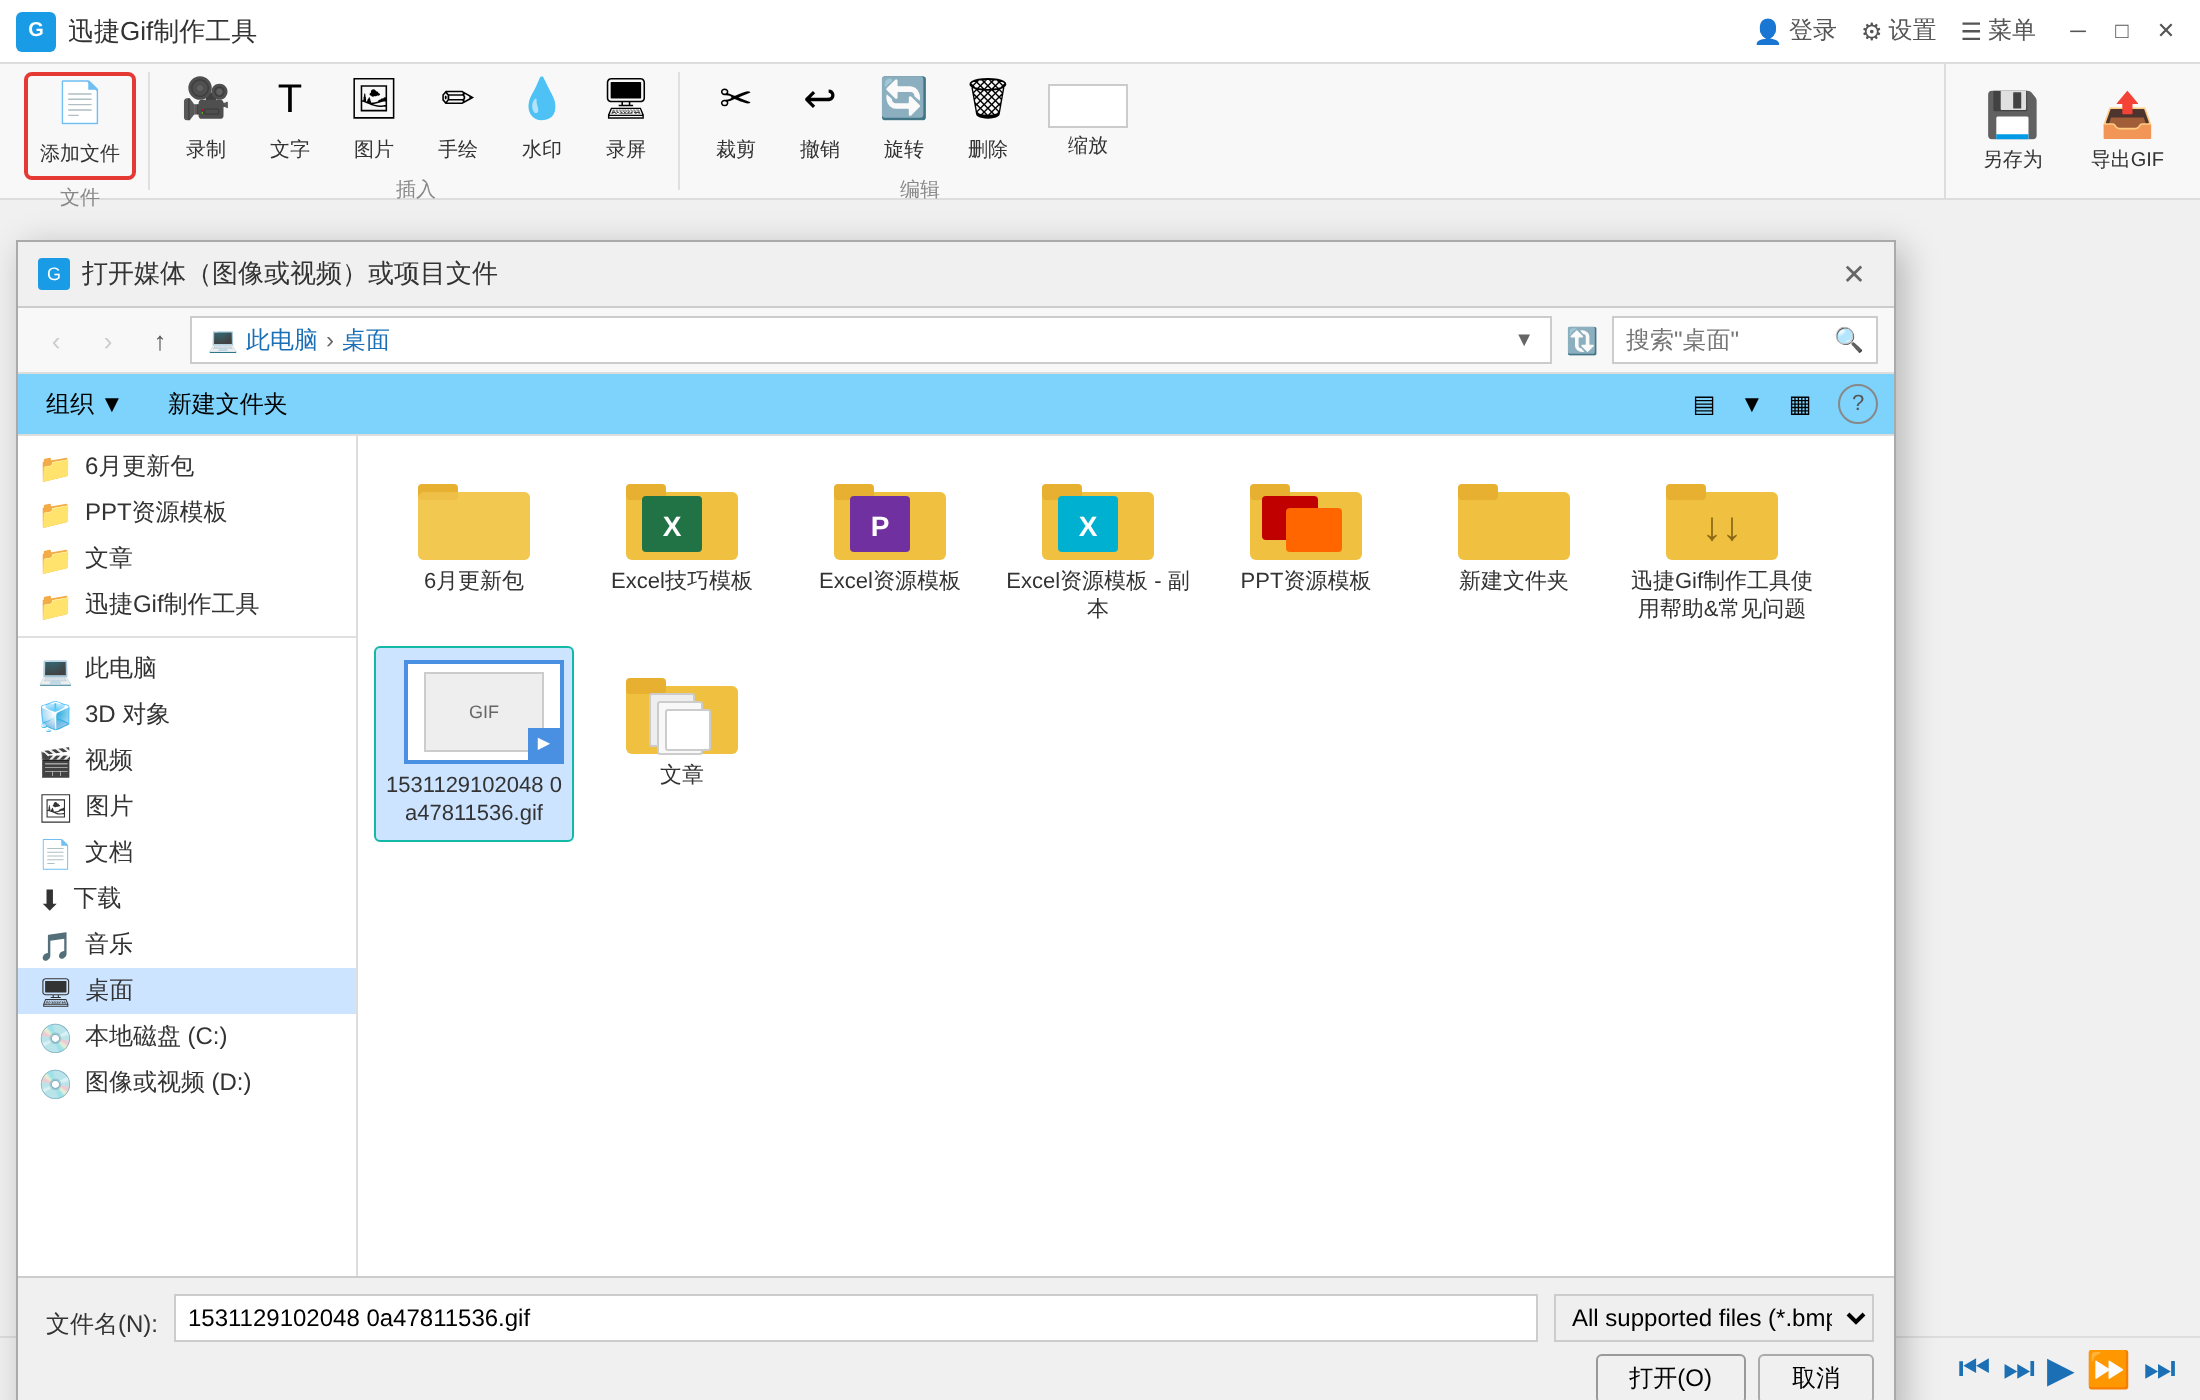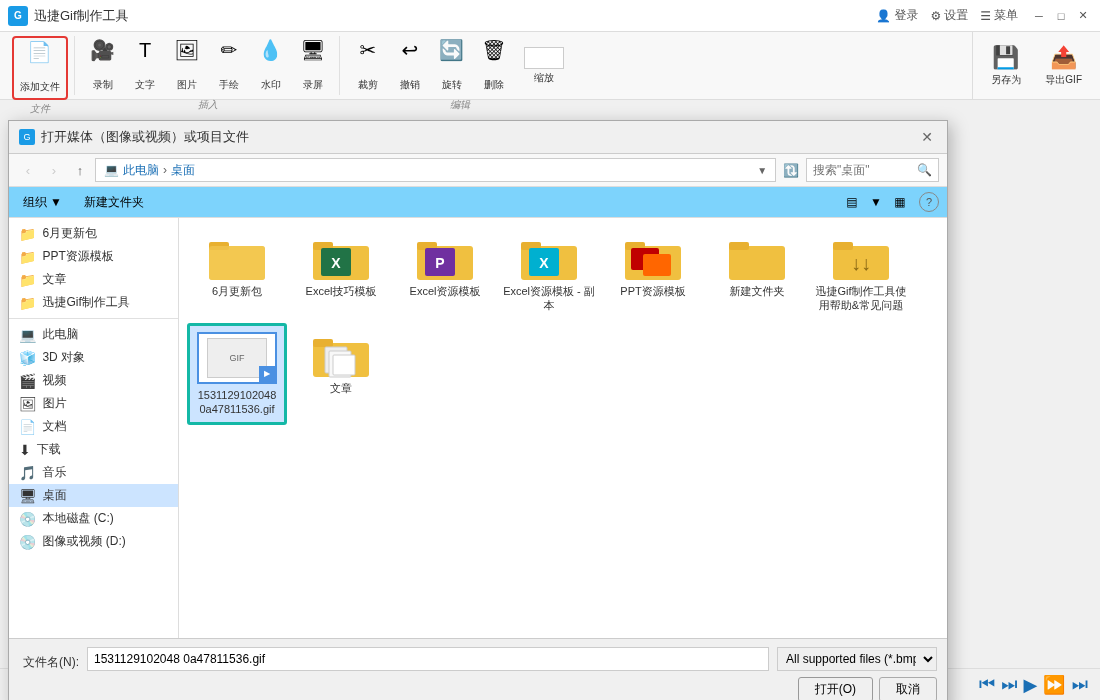--- a/index.html
+++ b/index.html
@@ -12,25 +12,25 @@
     #titlebar-title { font-size: 13px; color: #333; }
     #titlebar-right { display: flex; align-items: center; gap: 12px; }
     .titlebar-btn { font-size: 12px; color: #555; cursor: pointer; display: flex; align-items: center; gap: 3px; }
     .win-controls { display: flex; gap: 4px; }
     .win-ctrl { width: 18px; height: 18px; display: flex; align-items: center; justify-content: center; font-size: 11px; color: #555; cursor: pointer; }
 
     
     #toolbar { display: flex; align-items: stretch; background: #f8f8f8; border-bottom: 1px solid #ddd; height: 68px; padding: 4px 6px; gap: 2px; }
     .toolbar-group { display: flex; flex-direction: column; align-items: center; padding: 0 6px; border-right: 1px solid #e0e0e0; }
     .toolbar-group:last-child { border-right: none; }
-    .toolbar-group-label { font-size: 10px; color: #888; margin-top: 2px; font-style: italic; }
+    .toolbar-group-label { font-size: 10px; color: #888; margin-top: 2px; }
     .toolbar-items { display: flex; gap: 2px; flex: 1; align-items: center; }
     .toolbar-item { display: flex; flex-direction: column; align-items: center; justify-content: center; padding: 4px 6px; cursor: pointer; border-radius: 3px; min-width: 40px; }
     .toolbar-item .icon { font-size: 20px; line-height: 1; }
-    .toolbar-item .label { font-size: 10px; color: #333; margin-top: 18px; white-space: nowrap; }
+    .toolbar-item .label { font-size: 10px; color: #333; margin-top: 8px; white-space: nowrap; }
     .toolbar-zoom { display: flex; flex-direction: column; align-items: center; justify-content: center; padding: 4px 8px; }
     .toolbar-zoom input { width: 40px; text-align: center; border: 1px solid #ccc; font-size: 11px; }
     .toolbar-zoom .label { font-size: 10px; color: #333; margin-top: 2px; }
 
     
     #right-toolbar { position: absolute; right: 0; top: 32px; height: 68px; display: flex; align-items: center; gap: 4px; padding: 0 8px; background: #f8f8f8; border-bottom: 1px solid #ddd; border-left: 1px solid #ddd; }
     .right-tool-item { display: flex; flex-direction: column; align-items: center; justify-content: center; padding: 4px 10px; cursor: pointer; border-radius: 3px; }
     .right-tool-item .icon { font-size: 22px; }
     .right-tool-item .label { font-size: 10px; color: #333; margin-top: 2px; }
 
@@ -380,21 +380,21 @@
       <div class="file-item">
         <svg class="folder-svg" viewBox="0 0 60 52">
           <rect x="2" y="14" width="56" height="34" rx="3" fill="#f0c040"></rect>
           <rect x="2" y="10" width="20" height="8" rx="2" fill="#e8b030"></rect>
 
           <text x="30" y="38" text-anchor="middle" fill="#8b6914" font-size="20" font-weight="bold">↓↓</text>
         </svg>
         <span class="file-name">迅捷Gif制作工具使用帮助&amp;常见问题</span>
       </div>
 
-      <div class="file-item selected" style="border:3px solid #14b8a6;background:#cce4ff;">
+      <div class="file-item selected" style="border:1px solid #14b8a6;background:#cce4ff;align-items:flex-end;">
         <div style="width:80px;height:52px;border:2px solid #4a90e2;background:#fff;display:flex;align-items:center;justify-content:center;margin-bottom:4px;position:relative;">
           <div style="width:60px;height:40px;background:#eee;border:1px solid #ccc;display:flex;align-items:center;justify-content:center;">
             <span style="font-size:9px;color:#666;text-align:center;">GIF</span>
           </div>
           <div style="position:absolute;bottom:0;right:0;width:16px;height:16px;background:#4a90e2;display:flex;align-items:center;justify-content:center;">
             <span style="font-size:8px;color:#fff;">▶</span>
           </div>
         </div>
         <span class="file-name">1531129102048 0a47811536.gif</span>
       </div>

